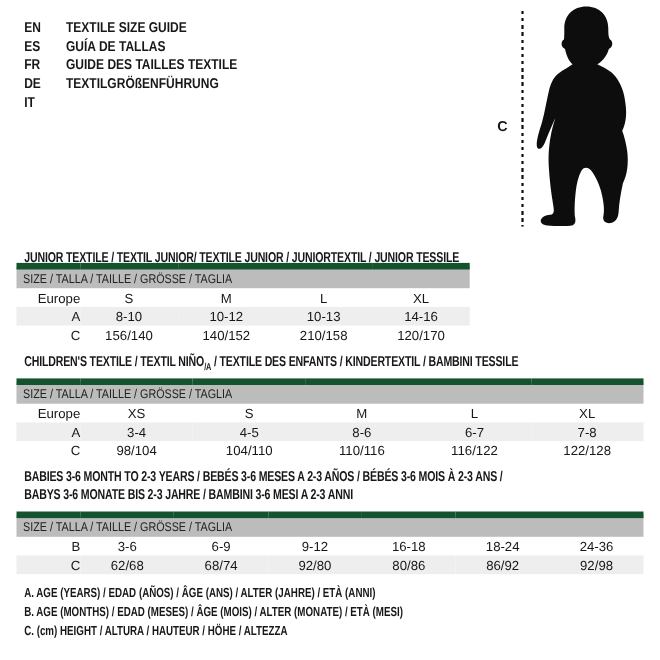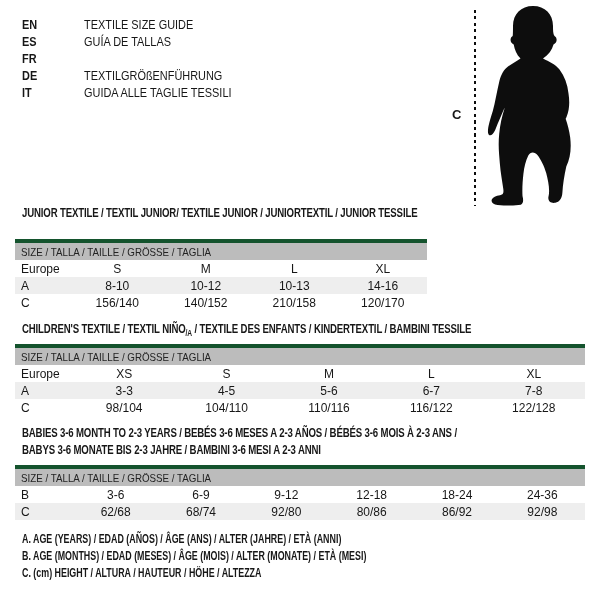--- a/index.html
+++ b/index.html
@@ -7,51 +7,51 @@
     position:relative; width:600px; height:600px; background:#ffffff;
     font-family:"Liberation Sans", sans-serif; color:#171717; overflow:hidden;
   }
   .cnd { display:inline-block; white-space:nowrap; transform-origin:0 50%; }
   .s84 { transform:scaleX(0.84); }
   .s74 { transform:scaleX(0.74); }
   .s85 { transform:scaleX(0.85); }
 
   
   .lang-block { position:absolute; left:22px; top:16px; }
-  .lang-row { display:flex; height:17px; line-height:17px;gap:24px; }
+  .lang-row { display:flex; height:17px; line-height:17px; }
   .lang-code { width:38px; font-weight:bold; font-size:13px; }
-  .lang-title { font-weight:normal; font-size:13px; }
+  .lang-title { font-weight:bold; font-size:13px; }
 
   
   .measure-line {
     position:absolute; left:474px; top:10px; width:2px; height:196px;
     background-image:repeating-linear-gradient(to bottom,#0d0d0d 0 3px,transparent 3px 6.5px);
   }
   .measure-label { position:absolute; left:452px; top:107px; font-weight:bold; font-size:13px; }
   .baby-svg { position:absolute; left:485px; top:5px; }
 
   
   .section-title { position:absolute; left:22px; font-size:13px; font-weight:bold; letter-spacing:-0.2px; line-height:17px; }
-  #t1-title { top:204px; }
+  #t1-title { top:225px; }
   #t2-title { top:320px; }
   #t3-title { top:424px; }
   .sub { font-size:9px; vertical-align:-3px; }
 
   
   .size-table { position:absolute; left:15px; border-collapse:collapse; table-layout:fixed; }
   #table1 { top:239px; width:412px; }
   #table2 { top:344px; width:570px; }
   #table3 { top:465px; width:570px; }
   .size-table col.c0 { width:58px; }
   th.size-bar {
-    background:#bcbcbc; border-top:4px solid #14532d; height:17px;
+    background:#bcbcbc; border-top:6px solid #14532d; height:17px;
     font-weight:normal; text-align:left; padding:0 0 0 6px; font-size:11.5px; color:#222;
   }
   .size-table td { height:17px; padding:0; text-align:center; font-size:12px; }
-  .size-table td.rowlabel { text-align:left; padding-left:6px; }
+  .size-table td.rowlabel { text-align:right; padding-left:6px; }
   .size-table tr.shaded td { background:#eeeeee; }
 
   
   .footnotes { position:absolute; left:22px; top:531px; }
   .footnote { height:17px; line-height:17px; font-size:12px; font-weight:bold; }
 </style>
 </head>
 <body>
 
 <div class="page">
@@ -60,28 +60,28 @@
     <div class="lang-row">
       <span class="lang-code"><span class="cnd s84">EN</span></span>
       <span class="lang-title"><span class="cnd s84">TEXTILE SIZE GUIDE</span></span>
     </div>
     <div class="lang-row">
       <span class="lang-code"><span class="cnd s84">ES</span></span>
       <span class="lang-title"><span class="cnd s84">GUÍA DE TALLAS</span></span>
     </div>
     <div class="lang-row">
       <span class="lang-code"><span class="cnd s84">FR</span></span>
+      <span class="lang-title"><span class="cnd s84">GUIDE DES TAILLES TEXTILE</span></span>
     </div>
     <div class="lang-row">
       <span class="lang-code"><span class="cnd s84">DE</span></span>
       <span class="lang-title"><span class="cnd s84">TEXTILGRÖßENFÜHRUNG</span></span>
     </div>
     <div class="lang-row">
       <span class="lang-code"><span class="cnd s84">IT</span></span>
-      <span class="lang-title"><span class="cnd s84">GUIDA ALLE TAGLIE TESSILI</span></span>
     </div>
   </div>
 
   <div class="measure-line"></div>
   <div class="measure-label">C</div>
   <svg class="baby-svg" width="96" height="203" viewBox="0 0 96 203" aria-hidden="true">
     <path fill="#0d0d0d" d="M48 1
       C60 1 68 9 68 21
       C68 25 68 29 69.5 31
       C72.5 32.5 72.5 38 68.5 39.5
@@ -188,23 +188,23 @@
       <tr>
         <td class="rowlabel">Europe</td>
         <td>XS</td>
         <td>S</td>
         <td>M</td>
         <td>L</td>
         <td>XL</td>
       </tr>
       <tr class="shaded">
         <td class="rowlabel">A</td>
-        <td>3-3</td>
+        <td>3-4</td>
         <td>4-5</td>
-        <td>5-6</td>
+        <td>8-6</td>
         <td>6-7</td>
         <td>7-8</td>
       </tr>
       <tr>
         <td class="rowlabel">C</td>
         <td>98/104</td>
         <td>104/110</td>
         <td>110/116</td>
         <td>116/122</td>
         <td>122/128</td>
@@ -232,21 +232,21 @@
           <span class="cnd s85">SIZE / TALLA / TAILLE / GRÖSSE / TAGLIA</span>
         </th>
       </tr>
     </thead>
     <tbody>
       <tr>
         <td class="rowlabel">B</td>
         <td>3-6</td>
         <td>6-9</td>
         <td>9-12</td>
-        <td>12-18</td>
+        <td>16-18</td>
         <td>18-24</td>
         <td>24-36</td>
       </tr>
       <tr class="shaded">
         <td class="rowlabel">C</td>
         <td>62/68</td>
         <td>68/74</td>
         <td>92/80</td>
         <td>80/86</td>
         <td>86/92</td>

